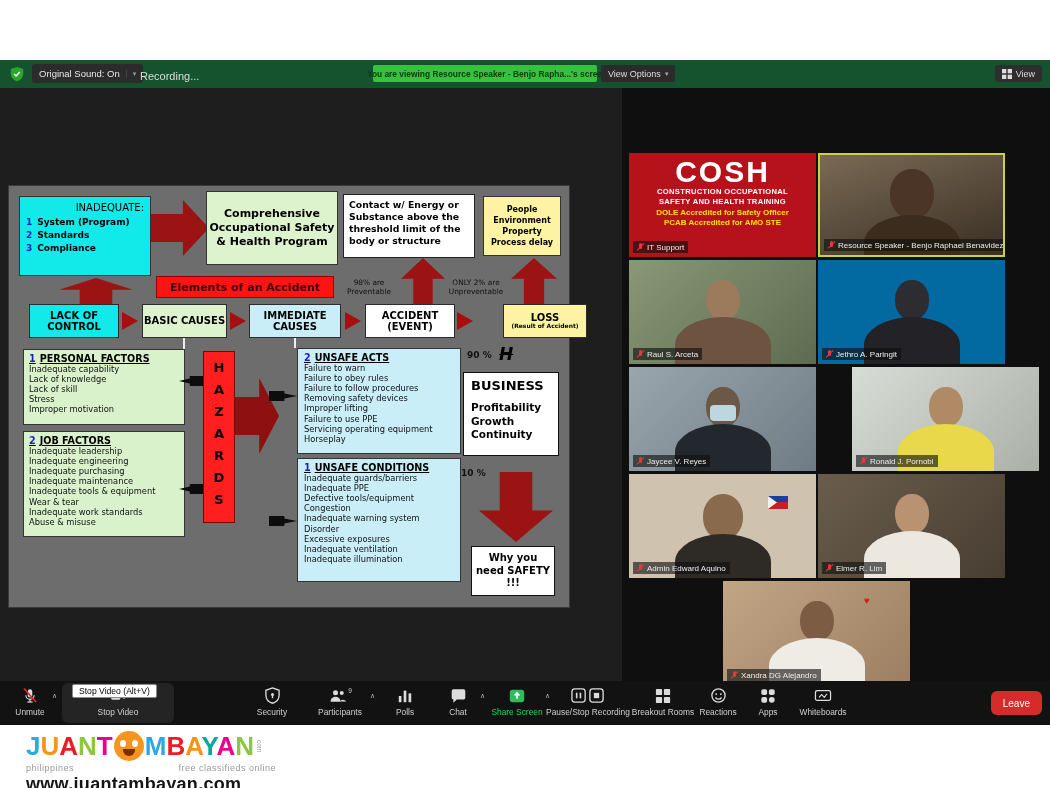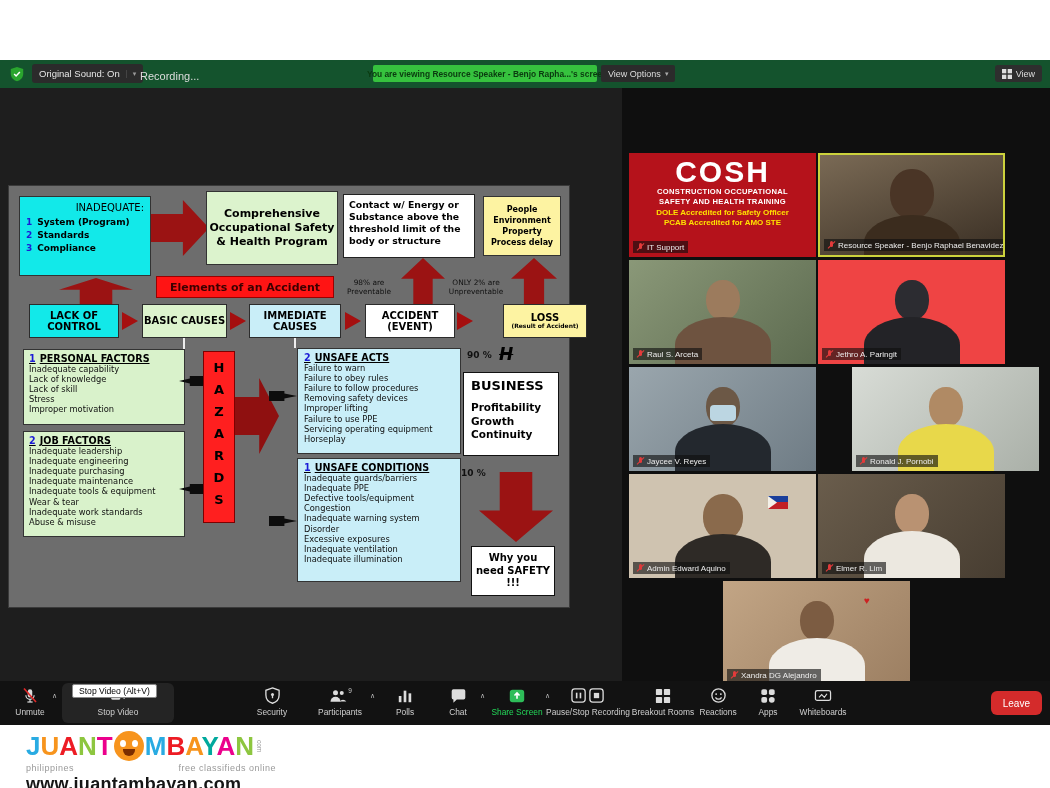--- a/index.html
+++ b/index.html
@@ -106,21 +106,21 @@
   .cosh-inner{position:absolute;inset:0;display:flex;flex-direction:column;align-items:center;padding-top:4px;}
   .cosh-title{color:#fff;font-size:30px;font-weight:bold;letter-spacing:2px;line-height:1;}
   .cosh-line{color:#fff;font-size:7.6px;font-weight:bold;letter-spacing:.3px;line-height:1.35;}
   .cosh-acc{color:#ffe000;font-size:8px;font-weight:bold;line-height:1.35;}
   .t-benjo{background:linear-gradient(160deg,#7a6a55,#3a2f24);border:2px solid #ccd23c;width:183px;height:100px;}
   .t-benjo .head{background:#4a3526;width:44px;height:50px;top:14px;}
   .t-benjo .body{background:#3b2c1e;top:60px;}
   .t-raul{background:linear-gradient(135deg,#8a9878,#5d6b50);}
   .t-raul .head{background:#9c7b5d;}
   .t-raul .body{background:#6e5340;}
-  .t-jethro{background:#ef4444;}
+  .t-jethro{background:#0369a1;}
   .t-jethro .head{background:#2c2c31;}
   .t-jethro .body{background:#232327;}
   .t-jaycee{background:linear-gradient(135deg,#9aa6ad,#6f7c85);}
   .t-jaycee .head{background:#6c5846;}
   .t-jaycee .mask{position:absolute;left:50%;transform:translateX(-50%);top:38px;width:26px;height:16px;
                   background:#bcd6e2;border-radius:4px;z-index:2;}
   .t-jaycee .body{background:#23282e;}
   .t-ronald{background:linear-gradient(135deg,#d8dcd6,#aab0a8);margin-left:34px;}
   .t-ronald .head{background:#b08a64;}
   .t-ronald .body{background:#e8d84a;}

